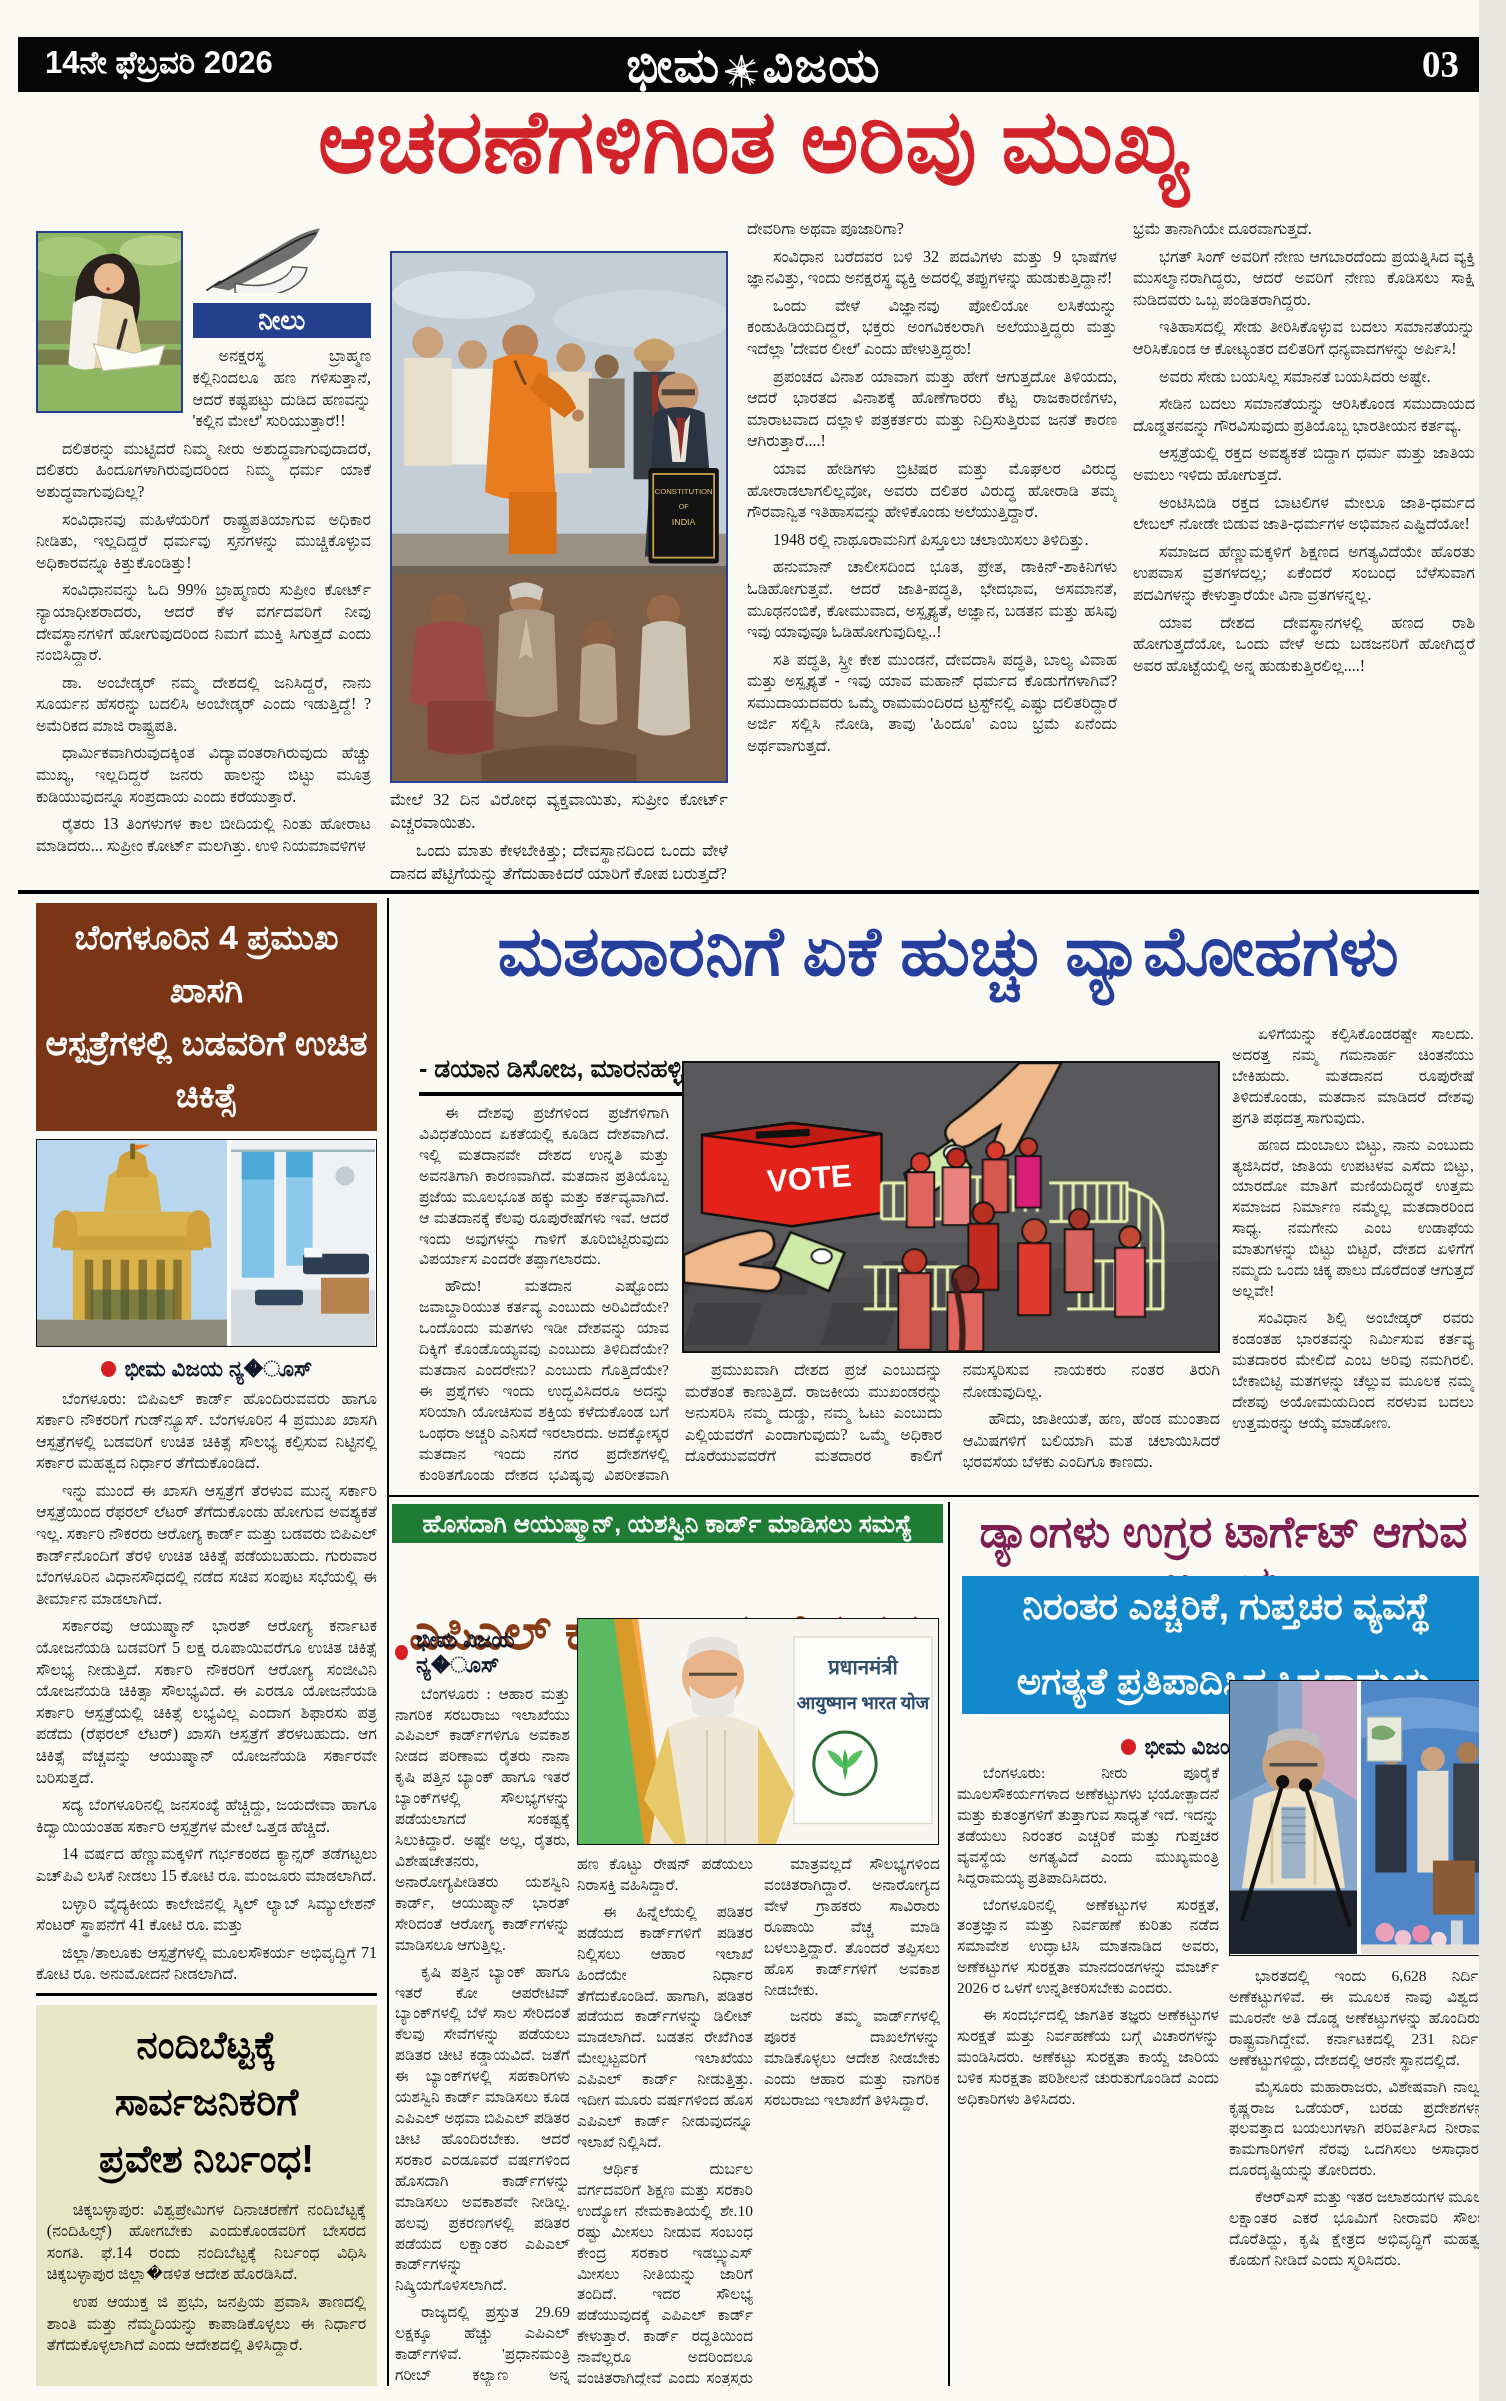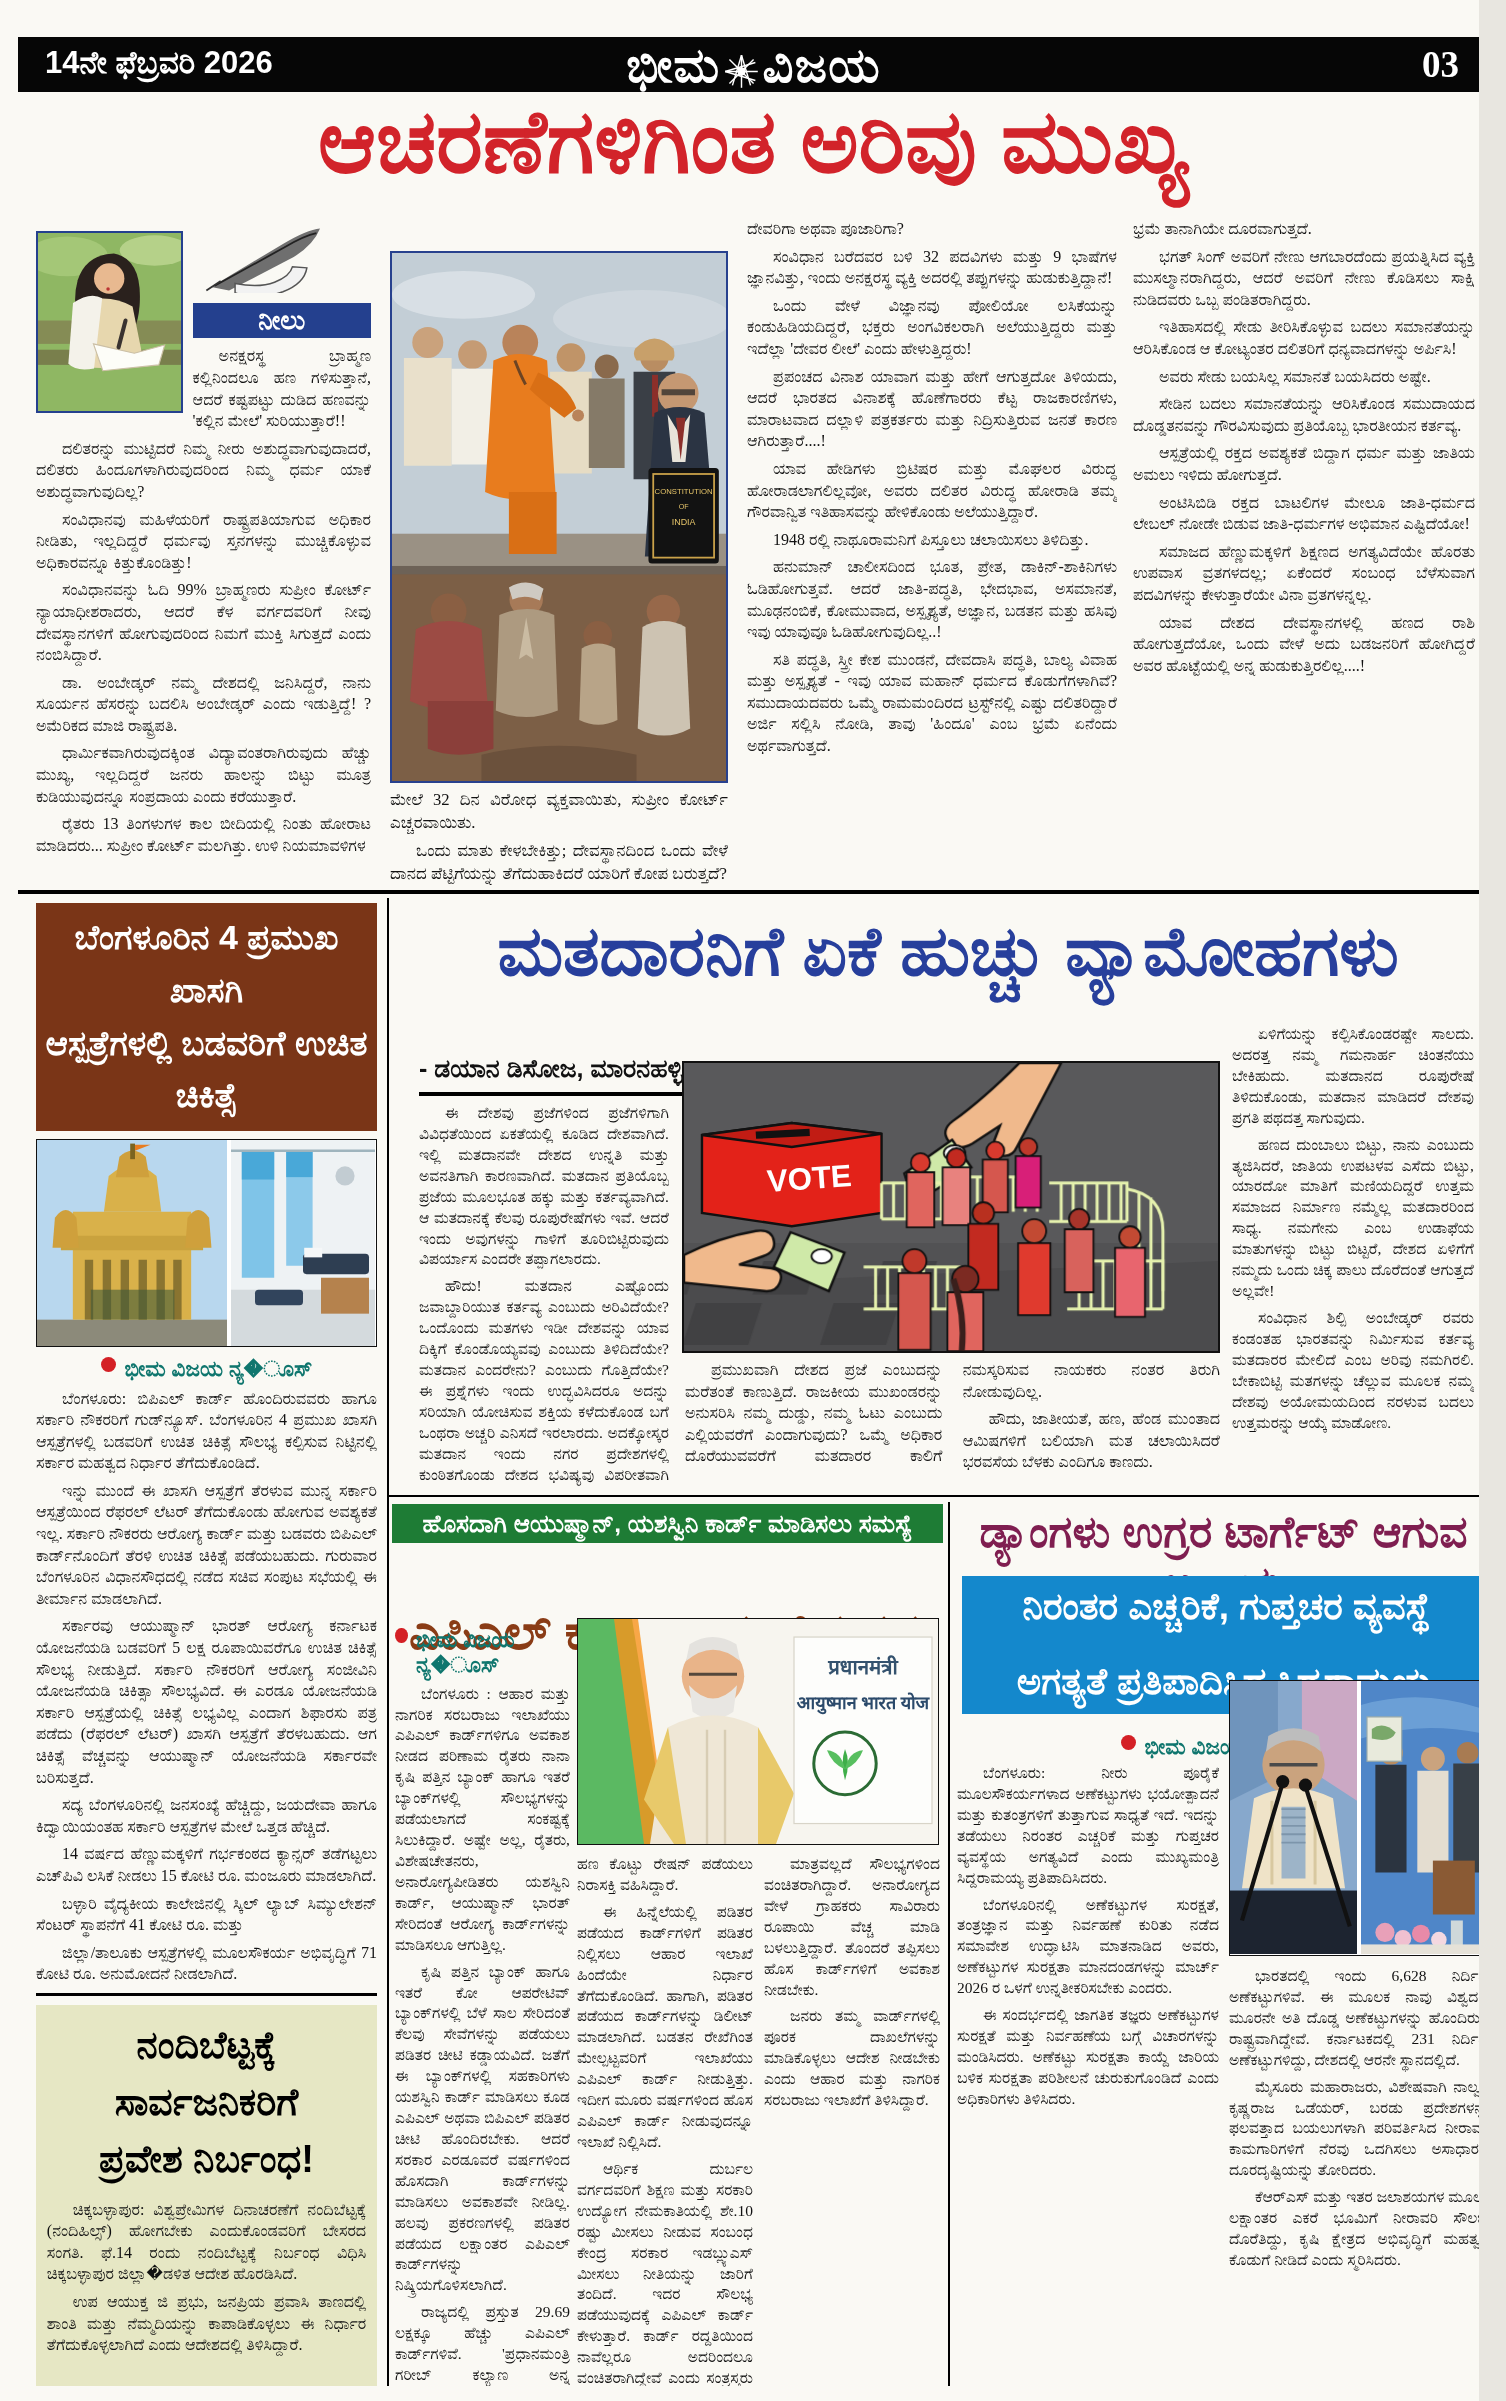--- a/index.html
+++ b/index.html
@@ -35,22 +35,22 @@
   .hr-main{position:absolute;left:18px;top:890px;width:1472px;height:3.6px;background:#000;}
   .hr-mid{position:absolute;left:389px;top:1495px;width:1103px;height:2.4px;background:#000;}
   .vr1{position:absolute;left:387px;top:898px;width:1.8px;height:1488px;background:#000;}
   .vr2{position:absolute;left:948px;top:1502px;width:1.8px;height:884px;background:#000;}
   .vr3{position:absolute;left:1497px;top:898px;width:1.2px;height:1488px;background:#000;}
   
   .left-col{left:36px;top:903px;width:341px;height:1483px;}
   .hosp-head{background:#7a3517;color:#fff;text-align:center;font-weight:bold;
      font-size:34px;line-height:1.55;padding:8.4px 6px;font-family:"Liberation Sans",sans-serif;}
   .hosp-photos{display:flex;gap:3.6px;border:1.8px solid #111;margin-top:8.4px;background:#fff;}
-  .byline{display:flex;justify-content:center;gap:8.4px;margin:9.6px 0 6px 0;
-     color:#0f766e;font-weight:bold;font-size:21.5px;font-family:"Liberation Sans",sans-serif;}
+  .byline{display:flex;align-items:center;justify-content:center;gap:8.4px;margin:9.6px 0 6px 0;
+     color:#0f172a;font-weight:bold;font-size:21.5px;font-family:"Liberation Sans",sans-serif;}
   .byline .dot{width:15.5px;height:15.5px;border-radius:50%;background:#d42025;display:inline-block;}
   .byline.left{justify-content:flex-start;}
   .hr-small{height:3px;background:#000;margin:8.4px 0;}
   .nandi-box{background:#e6e7c4;padding:12px 10.8px;height:442px;overflow:hidden;box-sizing:border-box;}
   .nandi-head{text-align:center;font-weight:bold;font-size:38px;line-height:1.5;color:#000;
      font-family:"Liberation Sans",sans-serif;margin-bottom:10.8px;}
   
   .voter-head{position:absolute;left:413px;top:914px;width:1070px;text-align:center;color:#273f9c;
      font-size:69px;font-weight:bold;font-family:"Liberation Sans",sans-serif;line-height:1.1;}
   .voter-by{position:absolute;left:419px;top:1054px;width:323px;font-size:25px;font-weight:bold;

